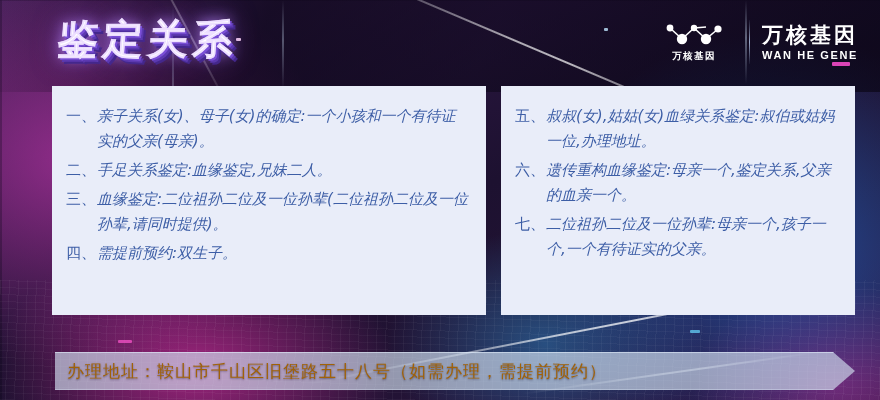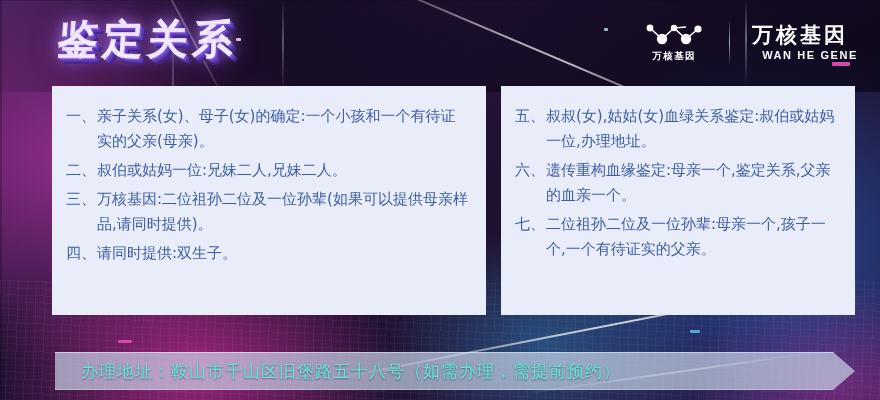--- a/index.html
+++ b/index.html
@@ -150,21 +150,20 @@
     color: #ffffff;
     letter-spacing: 3px;
     line-height: 1.1;
   }
   .logo-en {
     font-size: 11px;
     font-weight: 700;
     color: #ffffff;
     letter-spacing: 1.6px;
     margin-top: 2px;
-    margin-left: 20px;
   }
 
   
   .panel {
     position: absolute;
     top: 86px;
     height: 229px;
     background: #e9edf9;
     box-sizing: border-box;
     padding: 18px 16px 10px 14px;
@@ -181,41 +180,42 @@
     margin-bottom: 4px;
     font-family: "DejaVu Sans", "Liberation Sans", sans-serif;
   }
   .item-num {
     flex: 0 0 auto;
     white-space: nowrap;
     padding-right: 1px;
   }
   .item-text {
     flex: 1 1 auto;
+    font-style: italic;
   }
 
   
   .footer-bar {
     position: absolute;
     left: 55px;
     top: 352px;
     width: 800px;
     height: 36px;
     background: rgba(208,221,238,0.66);
     border-top: 1px solid rgba(232,242,255,0.55);
     border-bottom: 1px solid rgba(232,242,255,0.35);
     clip-path: polygon(0 0, calc(100% - 22px) 0, 100% 50%, calc(100% - 22px) 100%, 0 100%);
     display: flex;
     align-items: center;
   }
   .footer-text {
-    color: #5eead4;
+    color: #a16207;
     font-size: 17px;
     letter-spacing: 1px;
-    padding-left: 26px;
+    padding-left: 12px;
     font-family: "DejaVu Sans", "Liberation Sans", sans-serif;
     text-shadow: 0 1px 2px rgba(20,10,40,0.45);
     white-space: nowrap;
   }
 </style>
 </head>
 <body>
 
 <div class="stage">
 
@@ -268,29 +268,29 @@
     </div>
   </div>
 
   <div class="panel panel-left">
     <div class="item">
       <span class="item-num">一、</span>
       <span class="item-text">亲子关系(女)、母子(女)的确定:一个小孩和一个有待证实的父亲(母亲)。</span>
     </div>
     <div class="item">
       <span class="item-num">二、</span>
-      <span class="item-text">叔伯或姑妈一位:兄妹二人,兄妹二人。</span>
+      <span class="item-text">手足关系鉴定:血缘鉴定,兄妹二人。</span>
     </div>
     <div class="item">
       <span class="item-num">三、</span>
-      <span class="item-text">万核基因:二位祖孙二位及一位孙辈(如果可以提供母亲样品,请同时提供)。</span>
+      <span class="item-text">血缘鉴定:二位祖孙二位及一位孙辈(二位祖孙二位及一位孙辈,请同时提供)。</span>
     </div>
     <div class="item">
       <span class="item-num">四、</span>
-      <span class="item-text">请同时提供:双生子。</span>
+      <span class="item-text">需提前预约:双生子。</span>
     </div>
   </div>
 
   <div class="panel panel-right">
     <div class="item">
       <span class="item-num">五、</span>
       <span class="item-text">叔叔(女),姑姑(女)血绿关系鉴定:叔伯或姑妈一位,办理地址。</span>
     </div>
     <div class="item">
       <span class="item-num">六、</span>

